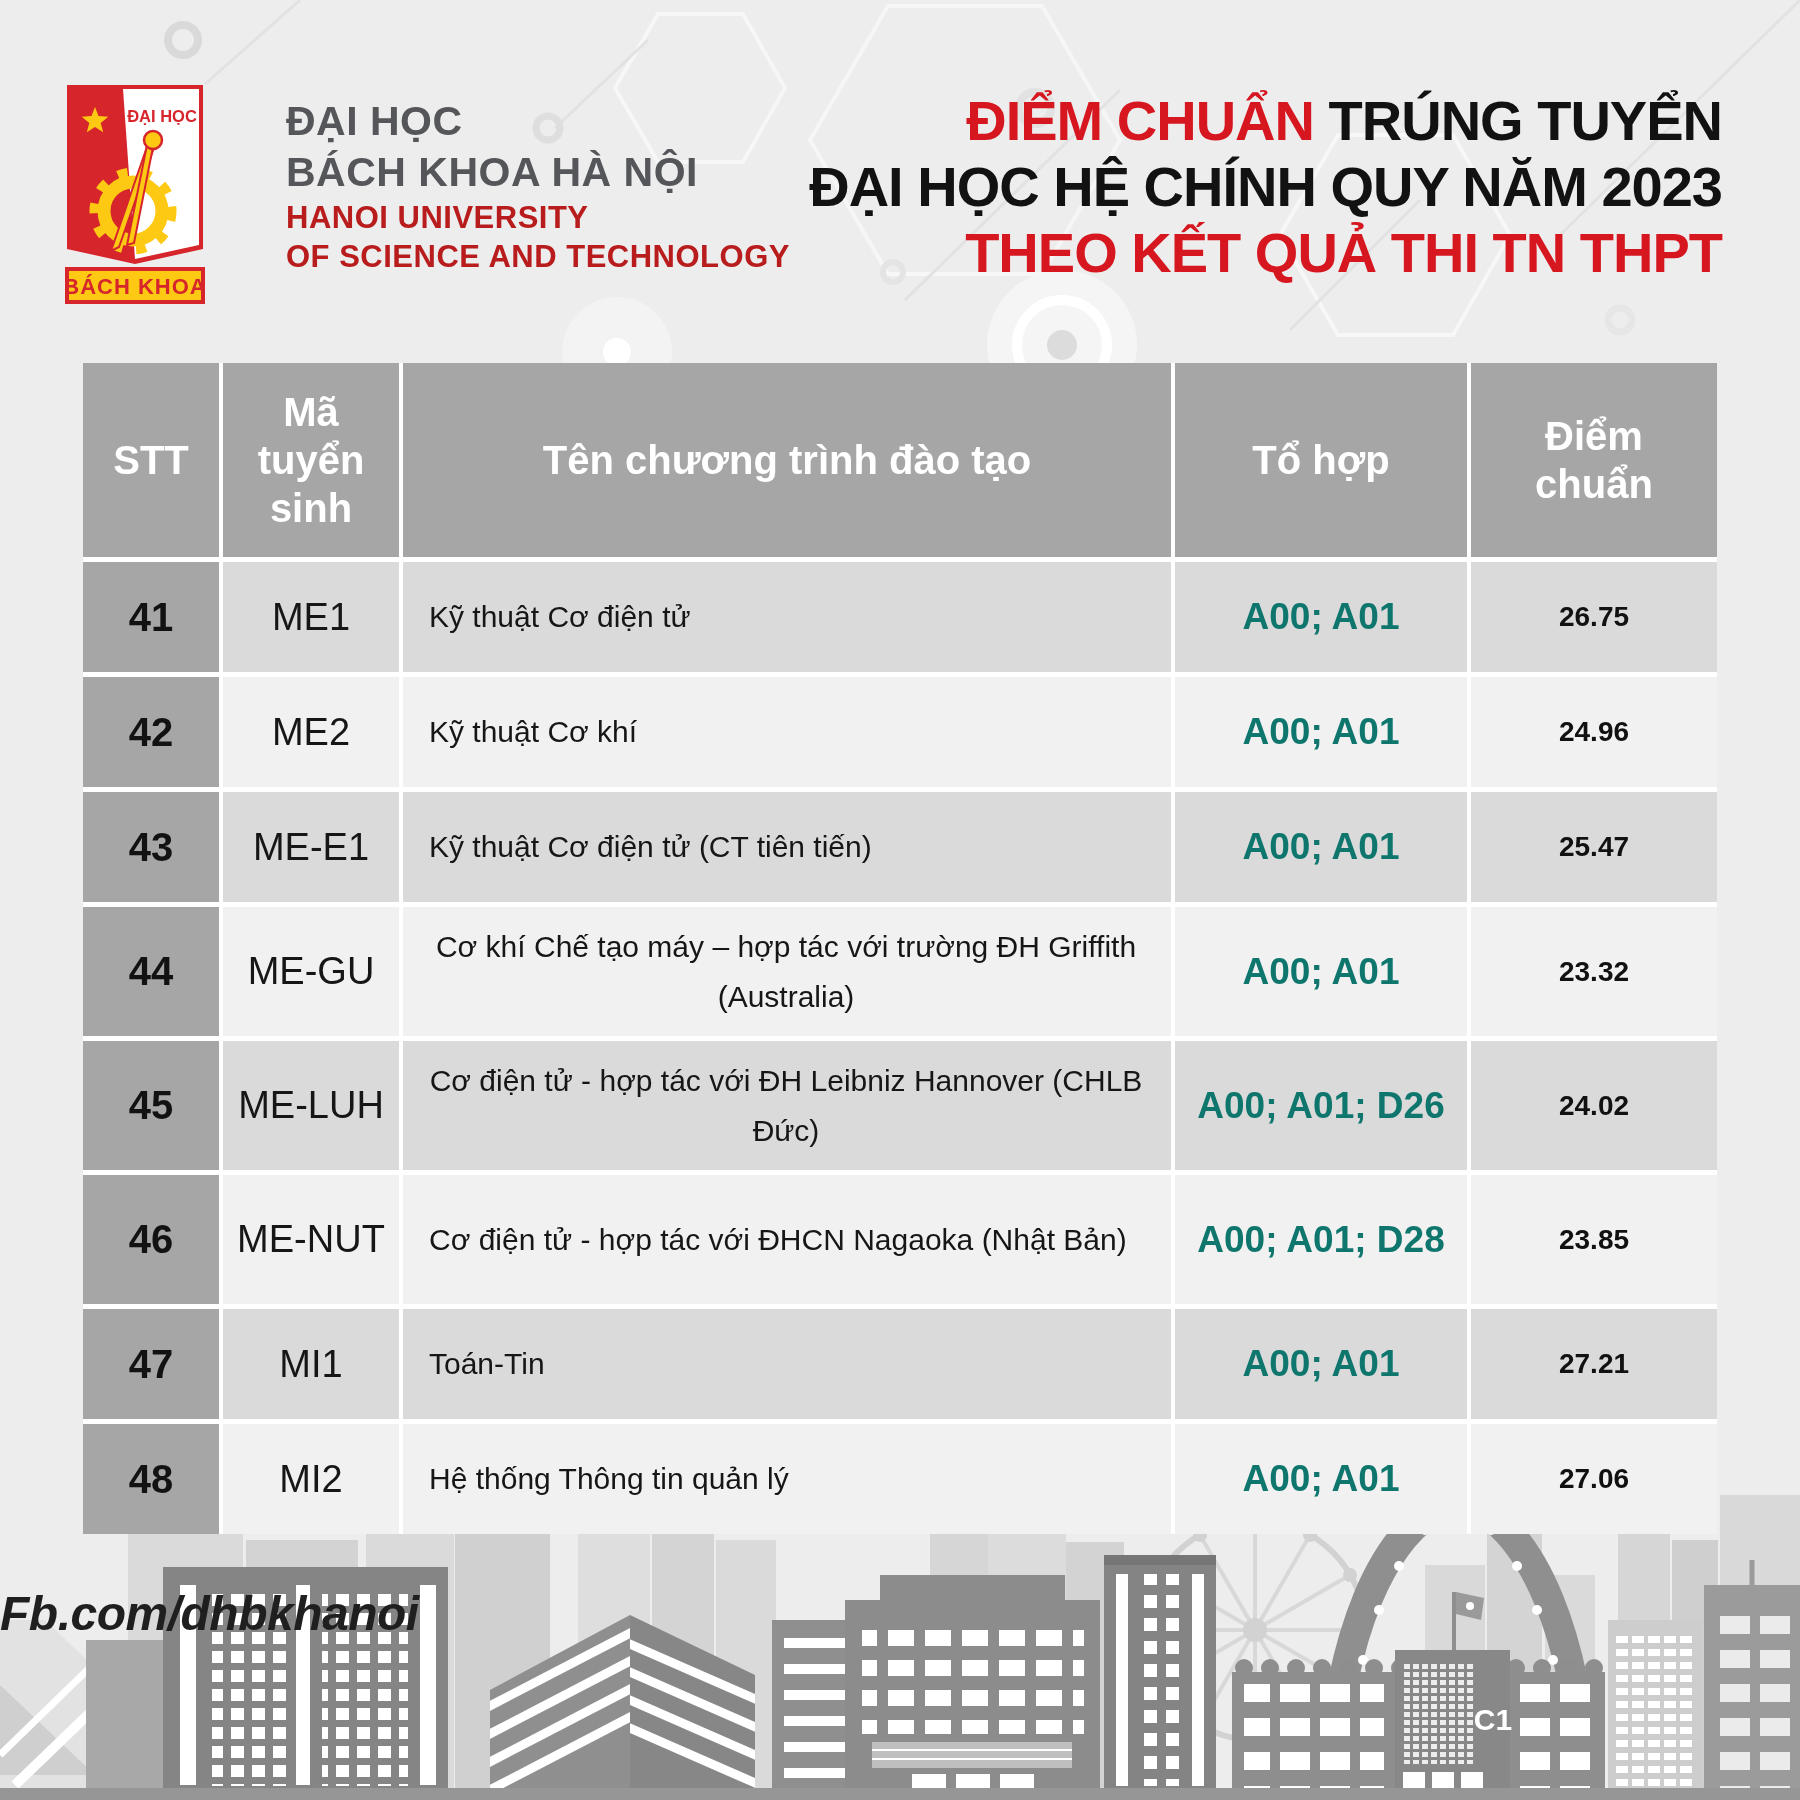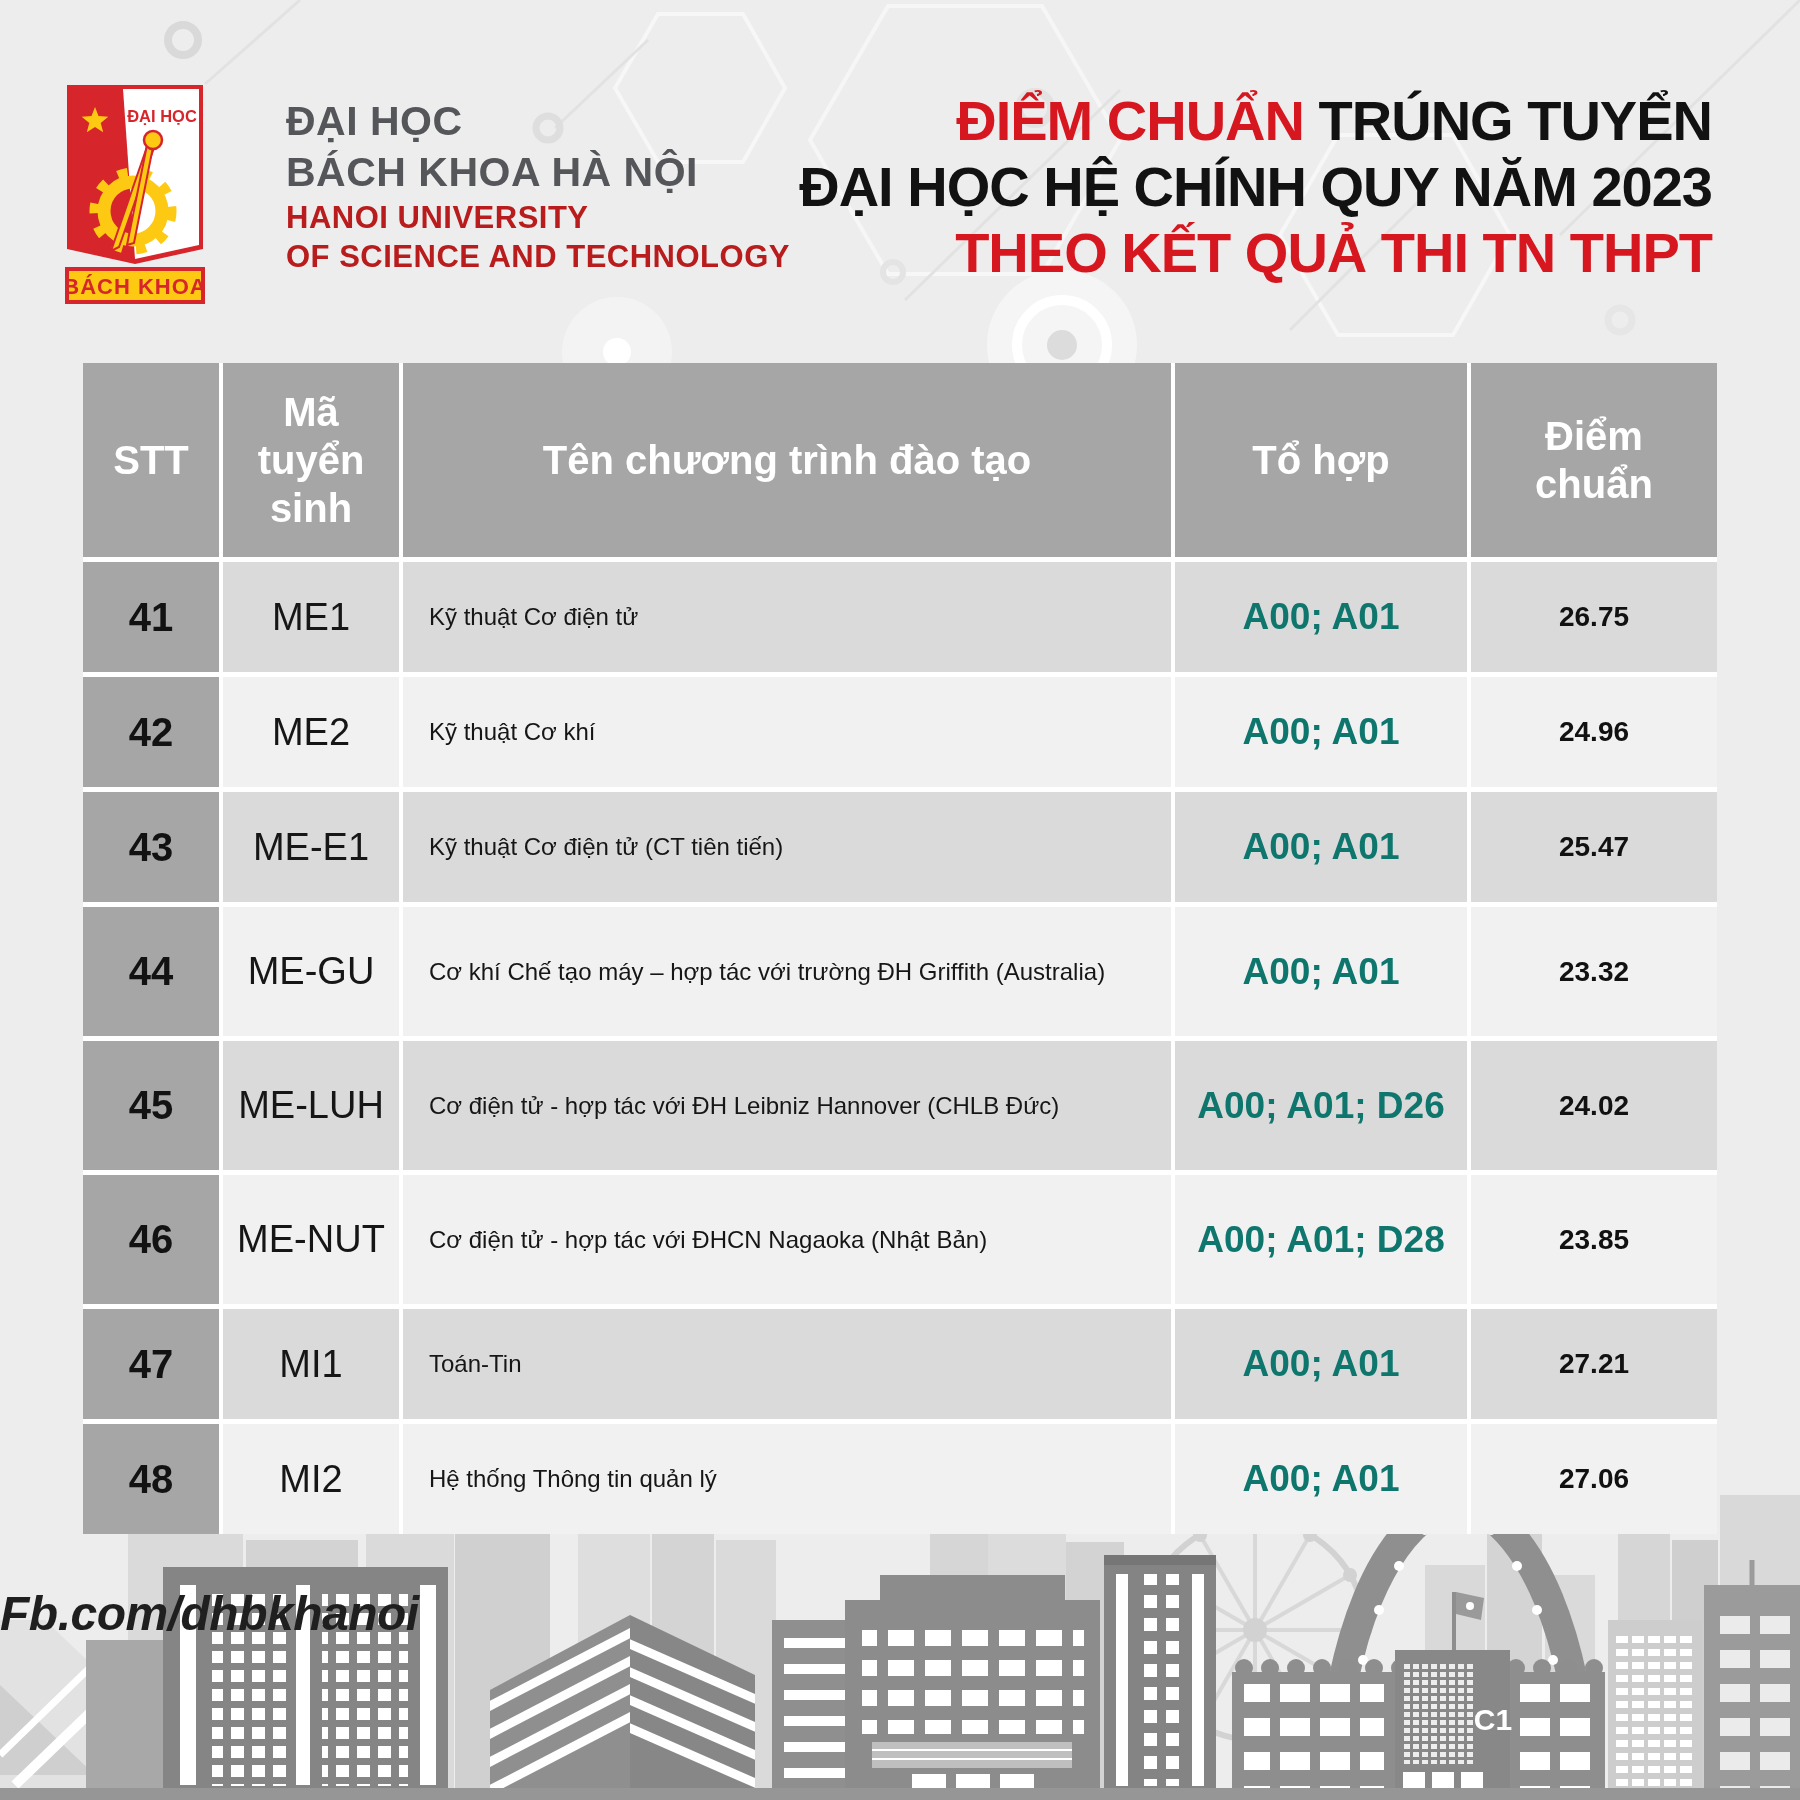--- a/index.html
+++ b/index.html
@@ -6,38 +6,38 @@
   #page{position:relative;width:1800px;height:1800px;background:#ededee;overflow:hidden;
         font-family:"Liberation Sans","DejaVu Sans",sans-serif;}
   svg{display:block;}
   .abs{position:absolute;}
 
   
   #logo{left:65px;top:83px;width:140px;height:222px;}
   #uni{left:286px;top:96px;}
   .uni-vn{font-size:41px;font-weight:bold;color:#55565a;line-height:51px;letter-spacing:.5px;}
   .uni-en{font-size:31px;font-weight:bold;color:#b91c1c;line-height:39px;letter-spacing:.5px;}
-  #title{right:88px;top:88px;text-align:right;font-weight:bold;font-size:56px;
+  #title{right:78px;top:88px;text-align:right;font-weight:bold;font-size:56px;
          line-height:66px;letter-spacing:-1px;color:#121212;white-space:nowrap;}
   .red{color:#d6171f;}
 
   
   #table{left:83px;top:363px;width:1634px;display:grid;background:#ffffff;
          grid-template-columns:136px 176px 768px 292px 246px;
          grid-template-rows:194px 110px 110px 110px 129px 129px 129px 110px 110px;
          column-gap:4px;row-gap:5px;}
   #table > div{display:flex;align-items:center;justify-content:center;text-align:center;}
   .hc{background:#a6a6a6;color:#ffffff;font-weight:bold;font-size:40px;line-height:48px;padding:0 26px;}
   .hc-score{padding:0 42px;}
   .stt{background:#a6a6a6;color:#121212;font-weight:bold;font-size:40px;}
   .dark{background:#dadada;}
   .light{background:#f1f1f1;}
   .code{font-size:38px;color:#161616;}
   .name{justify-content:flex-start !important;text-align:left;
-        padding:0 28px 0 26px;font-size:24px;line-height:50px;color:#161616;}
+        padding:0 28px 0 26px;font-size:30px;line-height:50px;color:#161616;}
   .combo{font-weight:bold;font-size:37px;color:#0f766e;}
   .score{font-weight:bold;font-size:28px;color:#111111;}
 
   
   #fb{left:0;top:1586px;width:1800px;text-align:left;font-size:48px;font-weight:bold;
       font-style:italic;color:#1f1f1f;z-index:5;letter-spacing:-.5px;}
   #bgdecor{left:0;top:0;z-index:0;}
   #skyline{left:0;top:1480px;z-index:1;}
   #table,#uni,#title,#logo{z-index:2;}
 </style>

